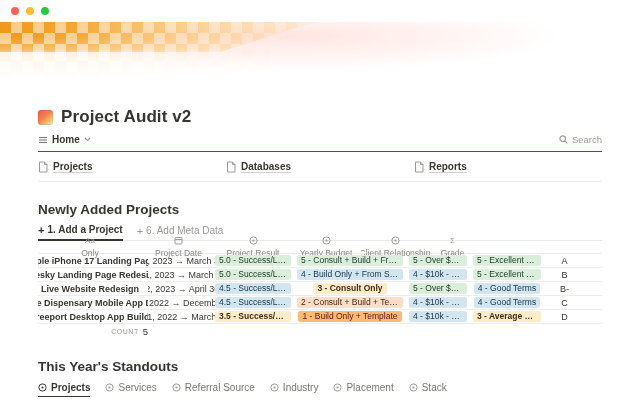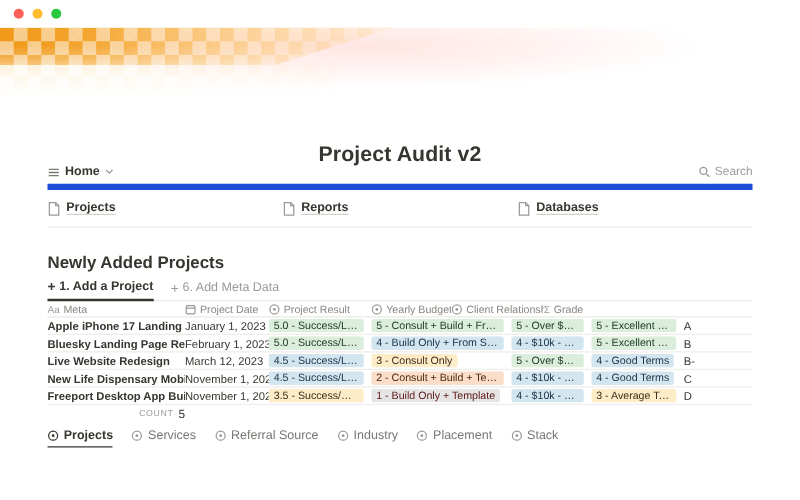--- a/index.html
+++ b/index.html
@@ -28,29 +28,29 @@
     background-size:22px 22px,22px 22px,100% 100%;
     background-position:0 0,11px 11px,0 0; }
   .cover-fade { position:absolute; inset:0; background:
       radial-gradient(ellipse at 46% 25%, rgba(255,170,160,.30), transparent 55%),
       linear-gradient(to right, rgba(255,255,255,0) 12%, rgba(255,255,255,.85) 52%, #fff 72%),
       linear-gradient(to bottom, rgba(255,255,255,0) 25%, #fff 96%); }
 
   .content { padding:0 38px; }
 
   
-  .title-row { display:flex; align-items:center; gap:8px; margin-top:26px; height:22px;flex-direction:column; }
+  .title-row { display:flex; align-items:center; gap:8px; margin-top:26px; height:22px; }
   .page-emoji { width:15px; height:15px; border-radius:3px;
     background:linear-gradient(140deg,#ef5a4c 0%,#f2814e 45%,#f6b868 70%,#fbe9c0 100%);
     box-shadow:inset 0 0 0 1px rgba(0,0,0,.06); }
   .page-title { font-size:17px; font-weight:bold; letter-spacing:.1px; }
 
   
   .tabbar { display:flex; align-items:center; justify-content:space-between;
-    height:24px; border-bottom:5px solid #1d4ed8; }
+    height:24px; border-bottom:1px solid #1d4ed8; }
   .home-tab { display:flex; align-items:center; gap:4px; font-size:10px; font-weight:bold; cursor:pointer; }
   .home-tab svg { display:block; }
   .search { display:flex; align-items:center; gap:4px; font-size:9.5px; color:#9B9A97; cursor:pointer; }
 
   
   .nav-row { display:flex; height:30px; align-items:center; border-bottom:1px solid #E9E9E7; }
   .nav-item { width:33.33%; display:flex; align-items:center; gap:5px; cursor:pointer; }
   .nav-item span.lbl { font-size:10px; font-weight:600; text-decoration:underline;
     text-decoration-color:#D3D1CB; text-underline-offset:2px; }
 
@@ -61,32 +61,32 @@
   
   .view-tabs { display:flex; gap:14px; height:20px; align-items:flex-end; font-size:10px; }
   .vtab { display:flex; align-items:center; gap:3px; padding-bottom:4px; color:#9B9A97; cursor:pointer; }
   .vtab .plus { font-size:11px; line-height:8px; }
   .vtab.active { color:#37352F; font-weight:bold; border-bottom:2px solid #37352F; margin-bottom:-1px; }
 
   
   .tbl { width:564px; font-size:9px; }
   .tr { display:flex; align-items:center; height:14px; border-bottom:1px solid #EDEDEB; }
   .tr.head { height:14px; color:#888680; font-size:8.5px; border-top:1px solid #E9E9E7; border-bottom:1px solid #E9E9E7; }
-  .c { overflow:hidden; white-space:nowrap; flex-shrink:0; padding-right:6px; display:flex; align-items:center; gap:3px; }
+  .c { overflow:hidden; white-space:nowrap; flex-shrink:0; padding-right:6px; display:flex; align-items:center; gap:3px;flex-direction:column; }
   .c1{width:110px} .c2{width:67px} .c3{width:82px} .c4{width:112px} .c5{width:64px} .c6{width:74px} .c7{width:35px; padding-right:0;}
   .cellname { font-weight:600; }
   .glyph { font-size:8px; color:#9B9A97; }
   .head svg { flex-shrink:0; }
   .badge { display:inline-block; max-width:100%; overflow:hidden; white-space:nowrap; text-overflow:ellipsis;
     font-size:8.5px; line-height:11px; height:11px; padding:0 4px; border-radius:2.5px; }
   .badge[data-color="green"]  { background:#DBEDDB; color:#1C3829; }
   .badge[data-color="blue"]   { background:#D3E5EF; color:#183347; }
-  .badge[data-color="yellow"] { background:#FDECC8; color:#402C1B; }
+  .badge[data-color="yellow"] { background:#FDECC8; color:#402C1B;font-weight:bold; }
   .badge[data-color="orange"] { background:#FADEC9; color:#49290E; }
-  .badge[data-color="red"]    { background:#e5e5e5; color:#5D1715; }
+  .badge[data-color="red"]    { background:#fdba74; color:#5D1715; }
 
   .count-row { display:flex; height:14px; align-items:center; width:564px; }
   .count-inner { width:110px; display:flex; justify-content:flex-end; align-items:center; gap:4px; cursor:pointer; }
   .count-lbl { font-size:7px; letter-spacing:.5px; color:#9B9A97; text-transform:uppercase; }
   .count-val { font-size:9.5px; }
 
   
   .bottom-tabs { display:flex; gap:15px; margin-top:3px; font-size:10px; height:18px; align-items:center; }
   .btab { display:flex; align-items:center; gap:4px; color:#787774; cursor:pointer; padding-bottom:3px; }
   .btab.active { color:#37352F; font-weight:bold; border-bottom:1.5px solid #37352F; }
@@ -145,49 +145,49 @@
           <path d="M1.5 1 h5 l2.5 2.5 v7.5 h-7.5 z" fill="none" stroke="#9B9A97" stroke-width="1"></path>
           <path d="M6.5 1 v2.5 h2.5" fill="none" stroke="#9B9A97" stroke-width="1"></path>
         </svg>
         <span class="lbl">Projects</span>
       </div>
       <div class="nav-item">
         <svg width="10" height="12" viewBox="0 0 10 12">
           <path d="M1.5 1 h5 l2.5 2.5 v7.5 h-7.5 z" fill="none" stroke="#9B9A97" stroke-width="1"></path>
           <path d="M6.5 1 v2.5 h2.5" fill="none" stroke="#9B9A97" stroke-width="1"></path>
         </svg>
-        <span class="lbl">Reports</span>
+        <span class="lbl">Databases</span>
       </div>
       <div class="nav-item">
         <svg width="10" height="12" viewBox="0 0 10 12">
           <path d="M1.5 1 h5 l2.5 2.5 v7.5 h-7.5 z" fill="none" stroke="#9B9A97" stroke-width="1"></path>
           <path d="M6.5 1 v2.5 h2.5" fill="none" stroke="#9B9A97" stroke-width="1"></path>
         </svg>
-        <span class="lbl">Databases</span>
+        <span class="lbl">Reports</span>
       </div>
     </div>
 
     <div class="section-h">Newly Added Projects</div>
 
     <div class="view-tabs">
       <div class="vtab active">
         <span class="plus">+</span>
         <span>1. Add a Project</span>
       </div>
       <div class="vtab">
         <span class="plus">+</span>
         <span>6. Add Meta Data</span>
       </div>
     </div>
 
     <div class="tbl">
       <div class="tr head">
         <div class="c c1">
           <span class="glyph">Aa</span>
-          <span>Meta</span>
+          <span>Only</span>
         </div>
         <div class="c c2">
           <svg width="9" height="9" viewBox="0 0 9 9">
             <rect x="1" y="1.5" width="7" height="6.5" rx="1" fill="none" stroke="#9B9A97" stroke-width="1"></rect>
             <line x1="1" y1="3.5" x2="8" y2="3.5" stroke="#9B9A97" stroke-width="1"></line>
           </svg>
           <span>Project Date</span>
         </div>
         <div class="c c3">
           <svg width="9" height="9" viewBox="0 0 9 9">
@@ -307,20 +307,21 @@
       </div>
 
       <div class="count-row">
         <div class="count-inner">
           <span class="count-lbl">COUNT</span>
           <span class="count-val">5</span>
         </div>
       </div>
     </div>
 
+    <div class="section-h second">This Year's Standouts</div>
 
     <div class="bottom-tabs">
       <div class="btab active">
         <svg width="9" height="9" viewBox="0 0 9 9">
           <circle cx="4.5" cy="4.5" r="3.6" fill="none" stroke="#37352F" stroke-width="1"></circle>
             <circle cx="4.5" cy="4.5" r="1.1" fill="#37352F"></circle>
         </svg>
         <span>Projects</span>
       </div>
       <div class="btab">

